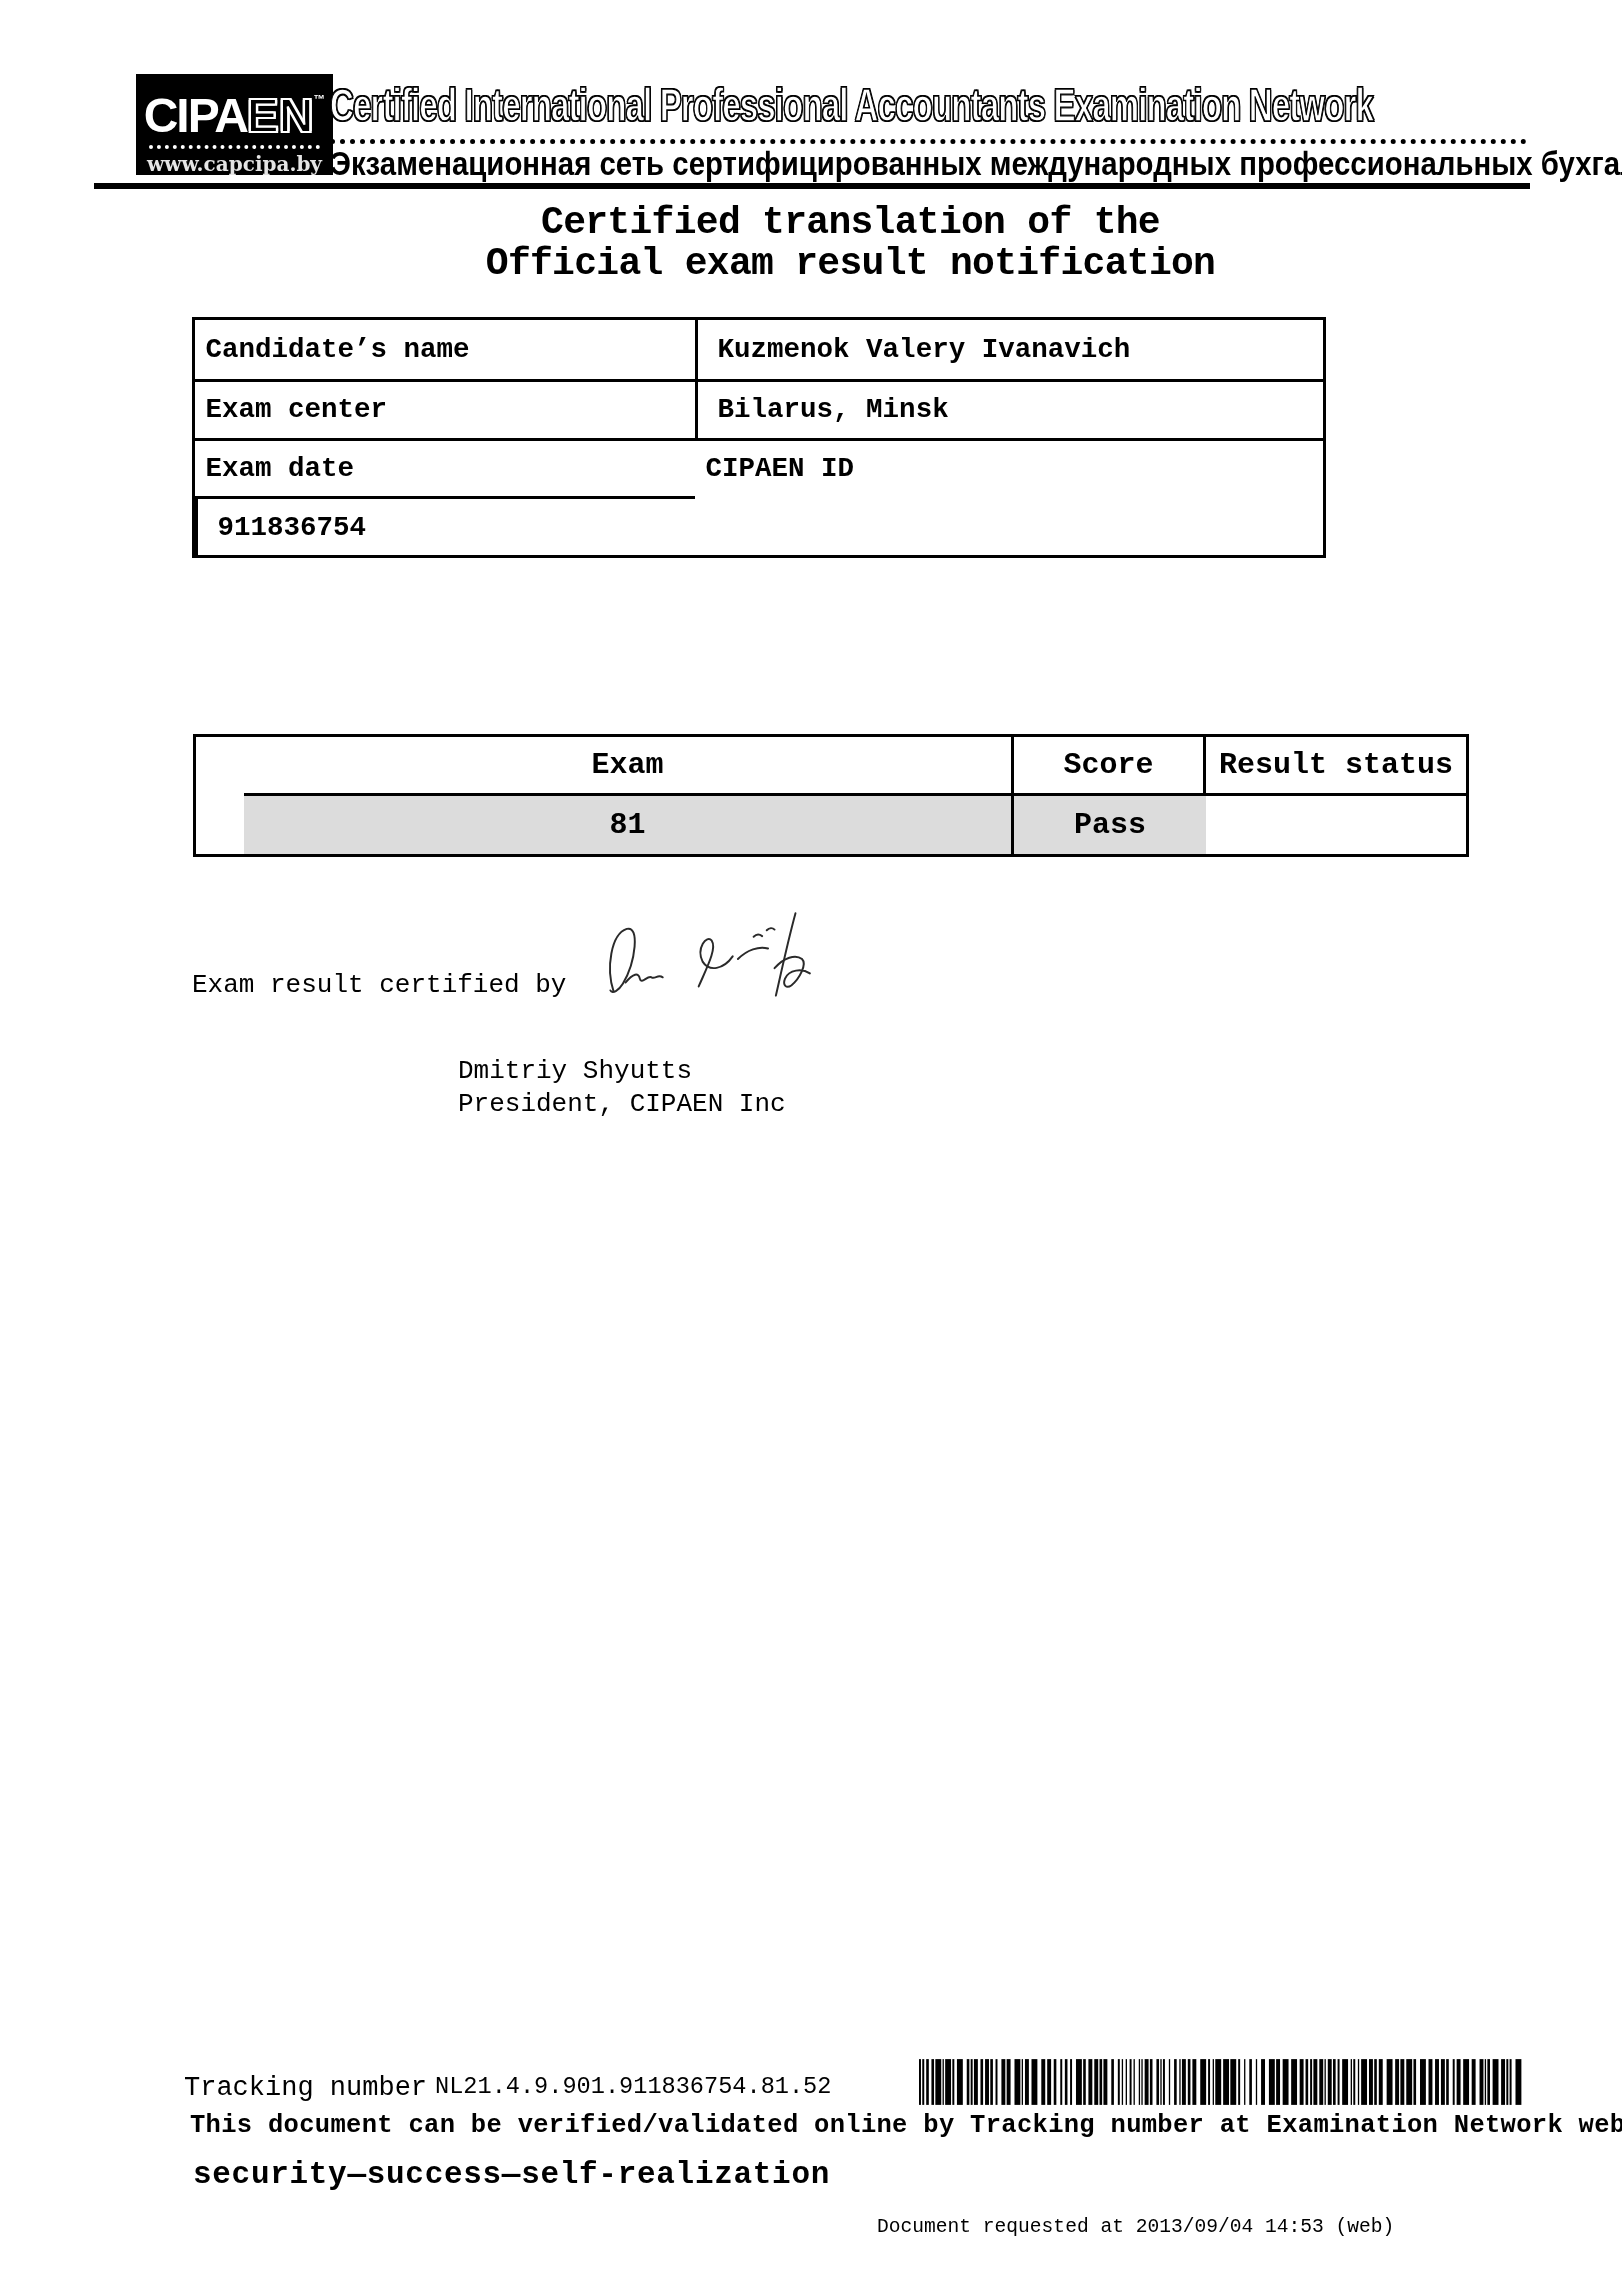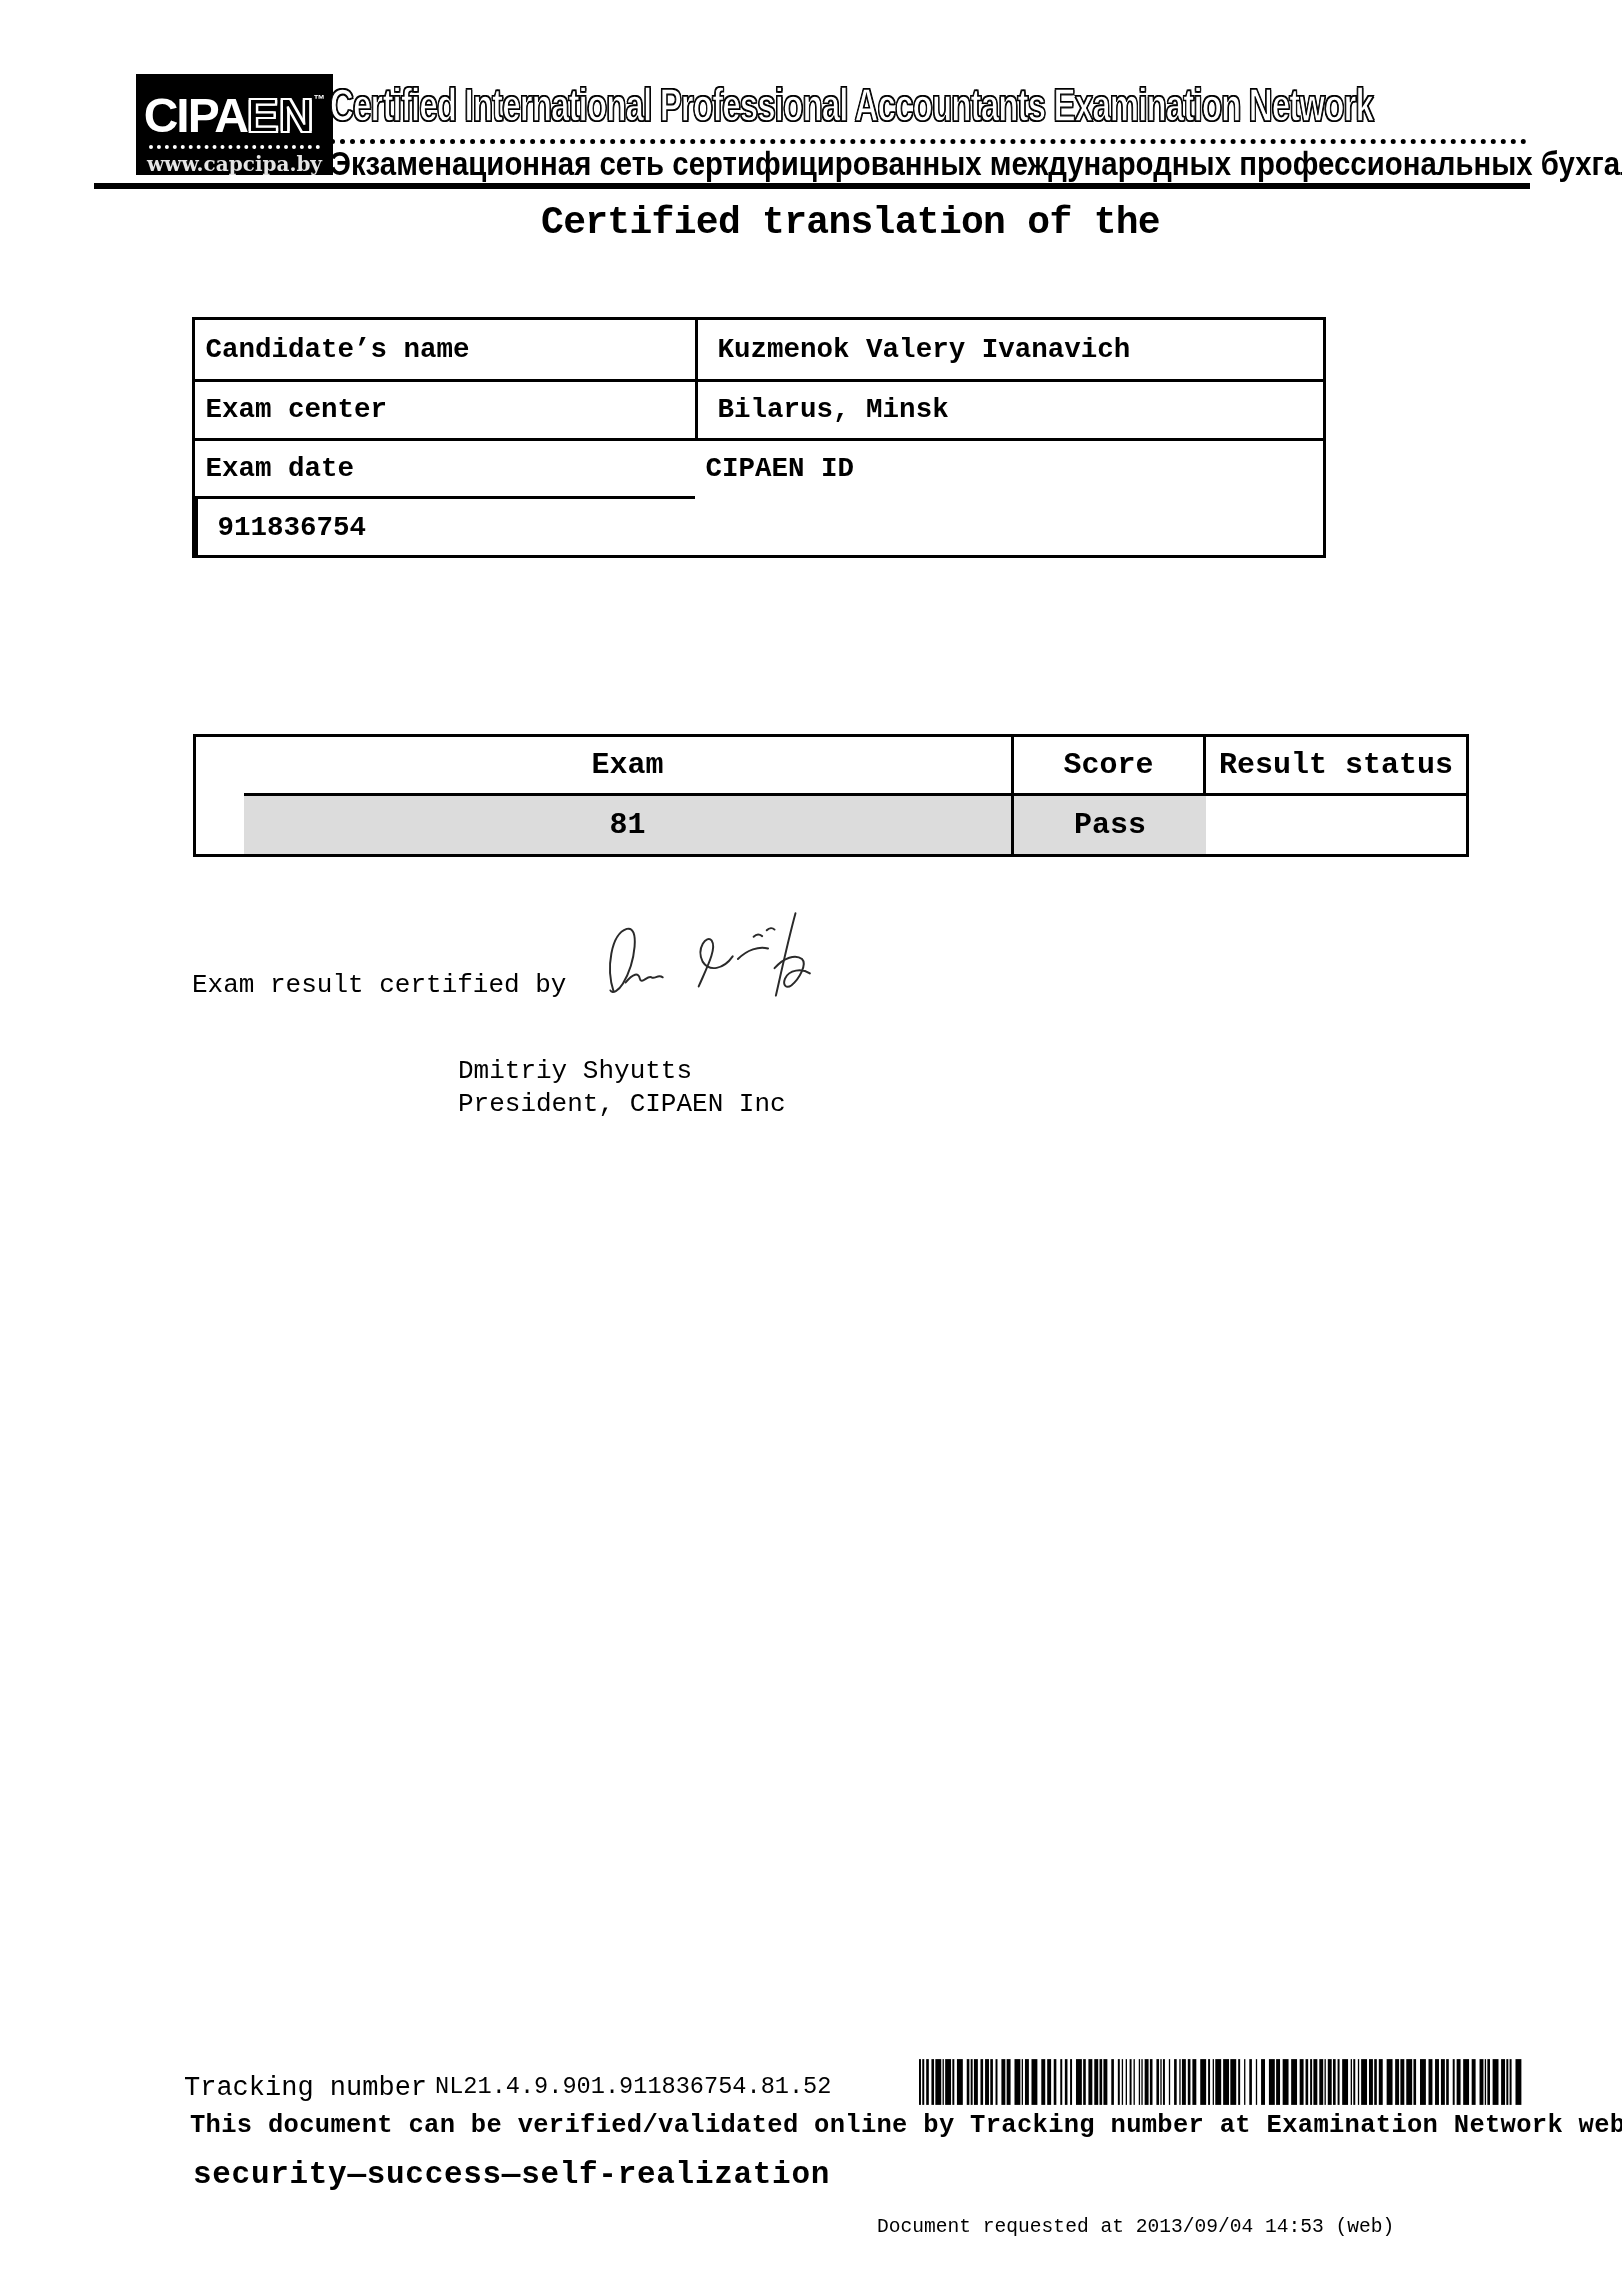--- a/index.html
+++ b/index.html
@@ -128,20 +128,21 @@
   <div class="logo-site">www.capcipa.by</div>
 </div>
 
 <div class="abs hdr-en">Certified International Professional Accountants Examination Network</div>
 <div class="abs hdr-dots"></div>
 <div class="abs hdr-ru">Экзаменационная сеть сертифицированных международных профессиональных бухгалтеров</div>
 <div class="abs hdr-rule"></div>
 
 <div class="abs doc-title">
   <div>Certified translation of the</div>
+  <div>Official exam result notification</div>
 </div>
 
 <div class="abs cand-table">
   <div class="cell r0">Candidate’s name</div>
   <div class="cell r0 value">Kuzmenok Valery Ivanavich</div>
 
   <div class="cell">Exam center</div>
   <div class="cell value">Bilarus, Minsk</div>
 
   <div class="cell">Exam date</div>

